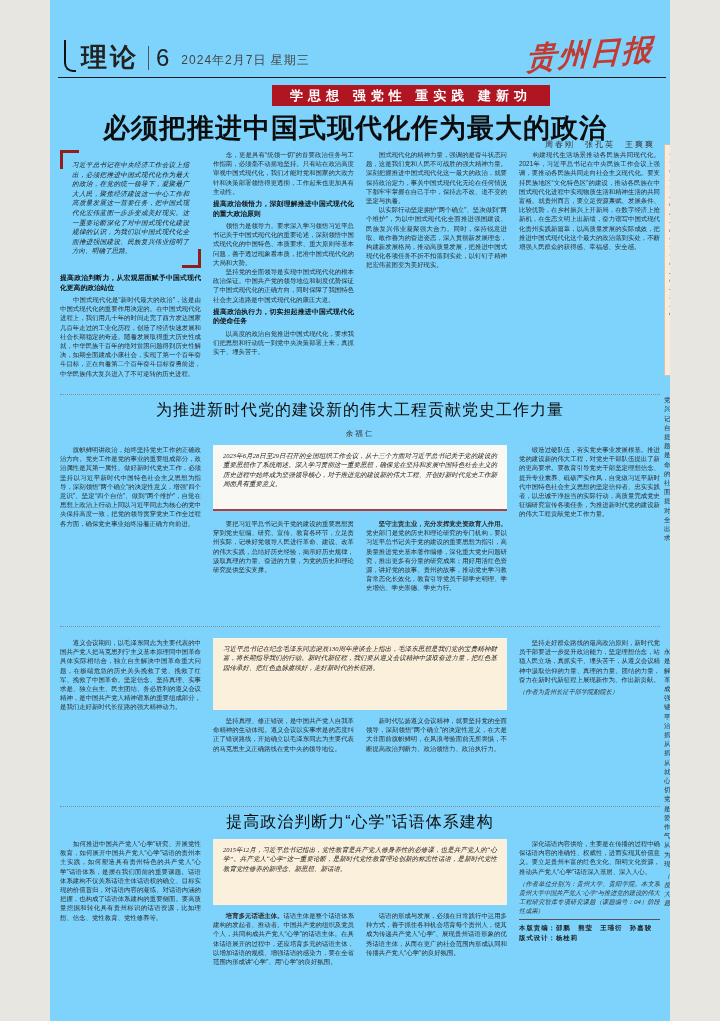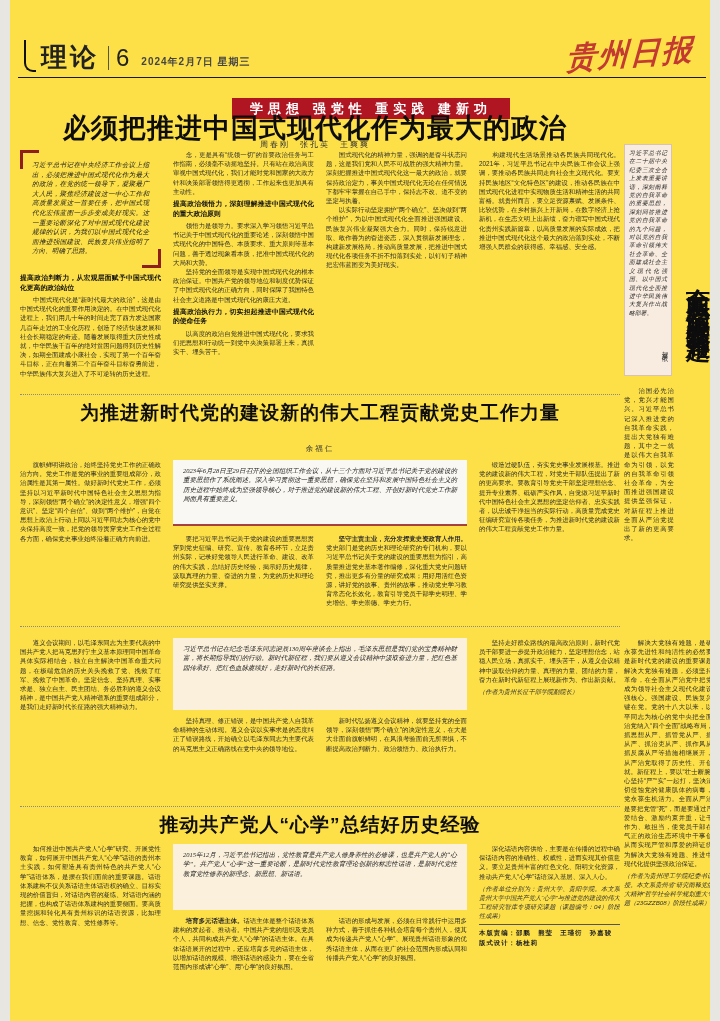--- a/index.html
+++ b/index.html
@@ -1,32 +1,32 @@
 <!DOCTYPE html>
 <html><head>
 <meta charset="utf-8">
 <style>
   html,body{margin:0;padding:0;}
   body{background:#e8e6e0;font-family:"Liberation Sans",sans-serif;}
-  .page{position:relative;width:700px;height:1021px;background:#fde047;margin:0 auto;overflow:hidden;color:#222;}
+  .page{position:relative;width:620px;height:1021px;background:#7dd3fc;margin:0 auto;overflow:hidden;color:#222;}
 
   
   .mast-left{position:absolute;left:14px;top:40px;display:flex;align-items:flex-end;}
   .bracket{width:10px;height:30px;border-left:2.5px solid #111;border-bottom:2.5px solid #111;border-bottom-left-radius:9px;margin-right:5px;}
   .section-name{font-size:26px;font-weight:bold;letter-spacing:3px;line-height:30px;}
   .pagebar{width:1px;height:24px;background:#555;margin:0 7px 2px 9px;}
   .page-no{font-size:24px;font-weight:400;line-height:28px;color:#222;}
-  .page-date{font-size:10px;color:#444;margin:0 0 3px 12px;letter-spacing:1px;font-weight:bold;}
+  .page-date{font-size:12px;color:#444;margin:0 0 3px 12px;letter-spacing:1px;}
   .masthead{position:absolute;right:16px;top:34px;font-family:"DejaVu Serif",serif;font-style:italic;font-weight:bold;font-size:30px;color:#c23a31;transform:rotate(-4deg) skewX(-6deg);letter-spacing:2px;}
   .head-rule{position:absolute;left:8px;right:4px;top:77px;border-top:1.5px solid #1a1a1a;}
 
   
-  .banner{position:absolute;left:222px;top:98px;width:278px;height:21px;background:#b01622;color:#fff;font-size:13px;font-weight:bold;letter-spacing:5px;text-align:center;line-height:21px;}
+  .banner{position:absolute;left:222px;top:85px;width:278px;height:21px;background:#b01622;color:#fff;font-size:13px;font-weight:bold;letter-spacing:5px;text-align:center;line-height:21px;}
   .lead-title{position:absolute;left:5px;top:110px;width:600px;text-align:center;font-size:27px;font-weight:900;letter-spacing:1px;color:#0d0d0d;white-space:nowrap;}
-  .lead-byline{position:absolute;left:5px;top:139px;width:600px;text-align:center;font-size:8px;color:#333;letter-spacing:2px;}
+  .lead-byline{position:absolute;left:5px;top:139px;width:600px;text-align:right;font-size:8px;color:#333;letter-spacing:2px;}
 
   
   .cols{display:flex;gap:12px;}
   .col{flex:1 1 0;overflow:hidden;}
   .t{font-size:6.4px;line-height:9.2px;text-align:justify;white-space:pre-line;color:#2c2c2c;}
   .sub{font-size:6.8px;line-height:9.5px;font-weight:bold;color:#111;margin:3px 0;text-align:justify;}
   .lead-in{font-weight:bold;}
   .note{font-size:6.2px;line-height:9px;font-style:italic;text-align:justify;color:#333;margin-top:3px;white-space:pre-line;}
 
   
@@ -34,22 +34,22 @@
   .qbox{position:relative;padding:10px 12px;margin-bottom:5px;height:98px;overflow:hidden;}
   .qbox::before{content:"";position:absolute;left:0;top:0;width:16px;height:16px;border-left:3px solid #8e1f1c;border-top:3px solid #8e1f1c;}
   .qbox::after{content:"";position:absolute;right:0;bottom:0;width:16px;height:16px;border-right:3px solid #8e1f1c;border-bottom:3px solid #8e1f1c;}
   .qtext{font-family:"Liberation Serif",serif;font-style:italic;font-size:6.6px;line-height:9.6px;text-align:justify;color:#222;}
 
   
   .hr-dot{position:absolute;left:10px;width:600px;border-top:1px dotted #8a8a8a;}
 
   
   .art{position:absolute;left:10px;width:600px;}
-  .art-title{text-align:center;font-size:19px;font-weight:bold;letter-spacing:1px;color:#0d0d0d;white-space:nowrap;}
-  .art-byline{text-align:center;font-size:7.5px;color:#333;margin-top:18px;letter-spacing:2px;}
+  .art-title{text-align:center;font-size:16px;font-weight:normal;letter-spacing:1px;color:#0d0d0d;white-space:nowrap;}
+  .art-byline{text-align:center;font-size:7.5px;color:#333;margin-top:8px;letter-spacing:2px;}
   .art-body{position:relative;margin-top:6px;}
   .ibox{position:absolute;left:153px;width:294px;padding:6px 10px;box-sizing:border-box;font-family:"Liberation Serif",serif;font-style:italic;font-size:6.5px;line-height:9.4px;text-align:justify;color:#222;}
   .ibox.red-under{background:#faf8f3;border-bottom:2.5px solid #a8403f;}
   .ibox.cream{background:#fbf0dc;}
 
   
   .sb{position:absolute;left:614px;top:140px;width:102px;height:868px;}
   .sb-box{position:absolute;left:0;top:4px;width:48px;height:232px;box-sizing:border-box;background:#f8ece0;border:1px solid #d9c3ae;padding:4px;overflow:hidden;}
   .sb-box .qtext{font-size:5.8px;line-height:8.4px;}
   .sb-title{position:absolute;top:128px;right:12px;writing-mode:vertical-rl;font-size:24px;font-weight:bold;letter-spacing:4px;color:#0d0d0d;height:366px;}
@@ -142,21 +142,21 @@
         <div class="t">　　新时代弘扬遵义会议精神，就要坚持党的全面领导，深刻领悟“两个确立”的决定性意义，在大是大非面前旗帜鲜明，在风浪考验面前无所畏惧，不断提高政治判断力、政治领悟力、政治执行力。</div>
       </div>
       <div class="col">
         <div class="t">　　坚持走好群众路线的最高政治原则，新时代党员干部要进一步提升政治能力，坚定理想信念，站稳人民立场，真抓实干、埋头苦干，从遵义会议精神中汲取信仰的力量、真理的力量、团结的力量，奋力在新时代新征程上展现新作为、作出新贡献。</div>
         <div class="note">（作者为贵州长征干部学院副院长）</div>
       </div>
     </div>
   </div>
 
   <div class="art" style="top:812px;height:196px">
-    <div class="art-title">推动共产党人“心学”总结好历史经验</div>
+    <div class="art-title">提高政治判断力“心学”话语体系建构</div>
     <div class="art-body cols" style="height:150px">
       <div class="ibox cream" style="top:0;height:66px">2015年12月，习近平总书记指出，党性教育是共产党人修身养性的必修课，也是共产党人的“心学”。共产党人“心学”这一重要论断，是新时代党性教育理论创新的标志性话语，是新时代党性教育党性修养的新理念、新思想、新话语。</div>
       <div class="col">
         <div class="t">　　如何推进中国共产党人“心学”研究、开展党性教育，如何展开中国共产党人“心学”话语的贵州本土实践，如何塑造具有贵州特色的共产党人“心学”话语体系，是摆在我们面前的重要课题。话语体系建构不仅关系话语主体话语权的确立、目标实现的价值旨归，对话语内容的凝练、对话语内涵的把握，也构成了话语体系建构的重要侧面。要高质量挖掘和转化具有贵州标识的话语资源，比如理想、信念、党性教育、党性修养等。</div>
       </div>
       <div class="col" style="padding-top:72px">
         <div class="t">　　<span class="lead-in">培育多元话语主体。</span><span>话语主体是整个话语体系建构的发起者、推动者。中国共产党的组织及党员个人，共同构成共产党人“心学”的话语主体。在具体话语展开的过程中，还应培育多元的话语主体，以增加话语的规模、增强话语的感染力，要在全省范围内形成讲“心学”、用“心学”的良好氛围。</span></div>
       </div>
       <div class="col" style="padding-top:72px">
         <div class="t">　　话语的形成与发展，必须在日常践行中运用多种方式，善于抓住各种机会培育每个贵州人，使其成为传递共产党人“心学”、展现贵州话语形象的优秀话语主体，从而在更广的社会范围内形成认同和传播共产党人“心学”的良好氛围。</div>

